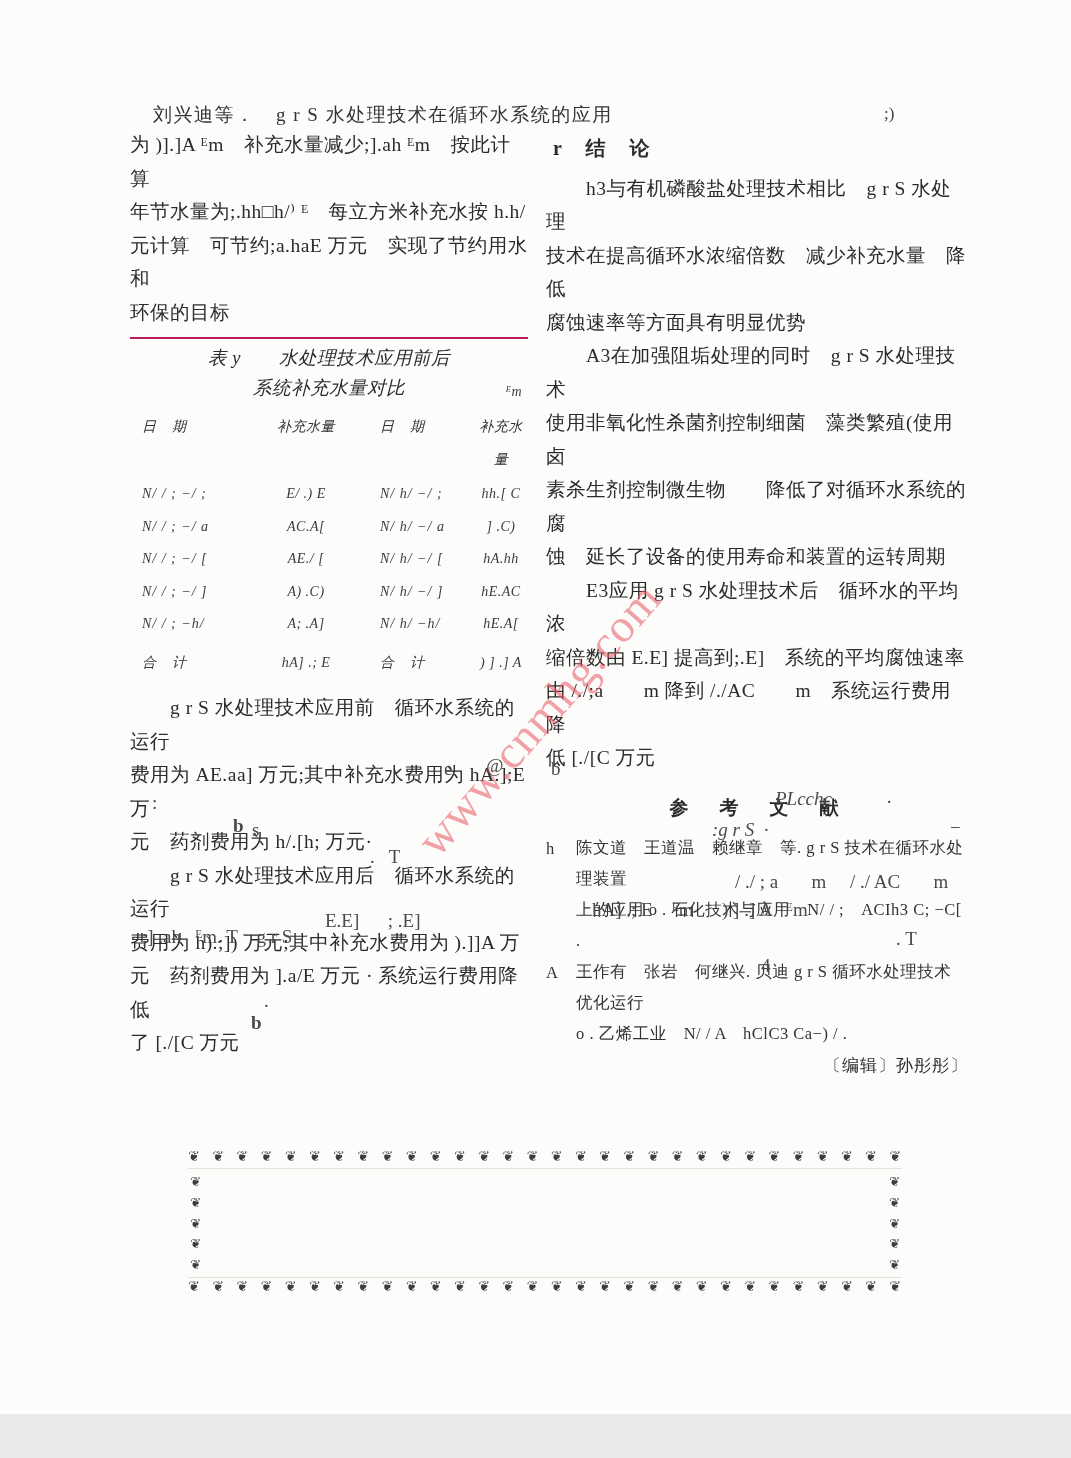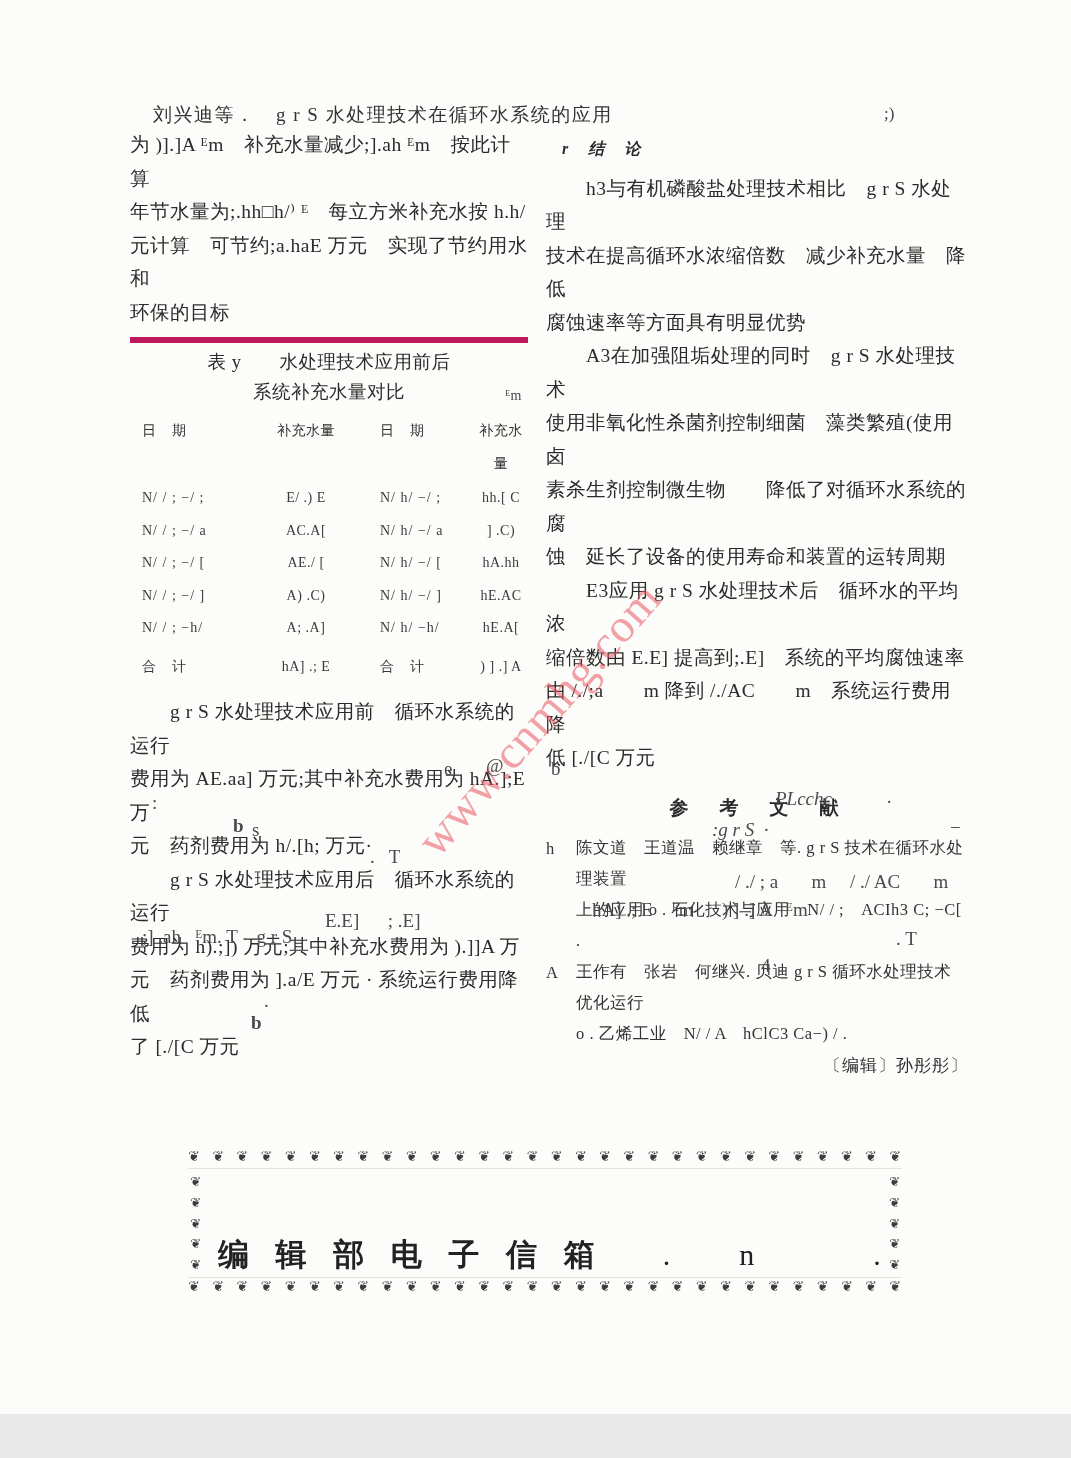--- a/index.html
+++ b/index.html
@@ -11,33 +11,33 @@
   }
   .runhead{position:absolute;top:102px;left:153px;font-size:19px;letter-spacing:1.5px;color:#333;}
   .pagenum{position:absolute;top:104px;left:884px;font-size:17px;color:#444;}
 
   .col{position:absolute;font-size:19.5px;line-height:33.5px;letter-spacing:.5px;}
   .col-left{left:130px;top:128px;width:398px;}
   .col-right{left:546px;top:128px;width:422px;}
   .para{white-space:pre-line;}
 
   
-  .tbl{margin:8px 0 12px;border-top:6px solid #be185d;padding-top:2px;}
+  .tbl{margin:8px 0 12px;border-top:2px solid #be185d;padding-top:2px;font-style:italic;}
   .tbl-cap1{text-align:center;font-size:18.5px;line-height:30px;margin-top:2px;}
   .tbl-cap2{position:relative;text-align:center;font-size:18.5px;line-height:30px;}
   .tbl-unit{position:absolute;right:6px;top:4px;font-size:14px;color:#444;}
   .trow{display:grid;grid-template-columns:126px 100px 118px 1fr;font-size:14px;line-height:32.5px;color:#3a3a3a;}
   .trow.head{margin-top:8px;margin-bottom:2px;color:#2e2e2e;}
   .trow .c1{text-align:left;padding-left:12px;letter-spacing:1px;}
   .trow .c2{text-align:center;}
   .trow .c3{text-align:left;padding-left:24px;letter-spacing:1px;}
   .trow .c4{text-align:center;}
   .trow.total{margin-top:6px;}
 
-  .sec-head{font-size:16px;font-weight:bold;letter-spacing:2px;margin:4px 16px 6px;font-style:italic;}
+  .sec-head{font-size:20px;font-weight:bold;letter-spacing:2px;margin:4px 7px 6px;}
   .refs-head{text-align:center;font-size:19px;font-weight:bold;letter-spacing:6px;margin:16px 0 8px;}
   .ref{display:flex;font-size:16.5px;line-height:31px;color:#333;}
   .ref-num{width:30px;flex:0 0 30px;padding-top:1px;}
   .ref-text{white-space:pre-line;flex:1;}
   .editor{text-align:right;font-size:17px;letter-spacing:1px;}
 
   
   .wm{
     position:absolute;left:303px;top:692px;width:470px;height:52px;
     transform:rotate(-49deg);text-align:center;
@@ -204,21 +204,15 @@
       <span>❦</span>
       <span>❦</span>
     </div>
     <div class="fb-side fb-right">
       <span>❦</span>
       <span>❦</span>
       <span>❦</span>
       <span>❦</span>
       <span>❦</span>
     </div>
-    <div class="fb-line fb-line2">
-      <span class="fb-label">编 辑 部 电 子 信 箱</span>
-      <span class="fb-part" style="margin-left:55px;">.</span>
-      <span class="fb-part" style="margin-left:65px;">n</span>
-      <span class="fb-part" style="margin-left:115px;">.</span>
-    </div>
   </div>
 
 </div>
 
 </body></html>

